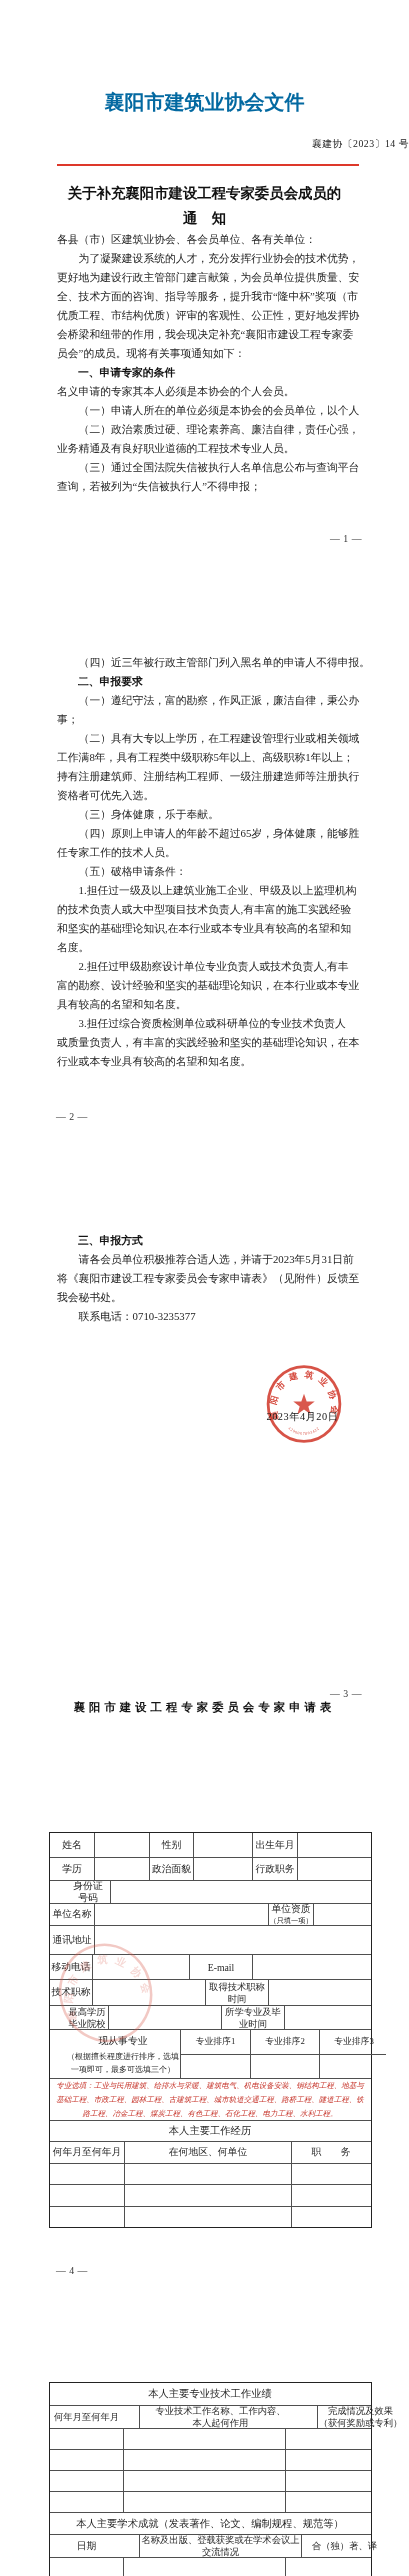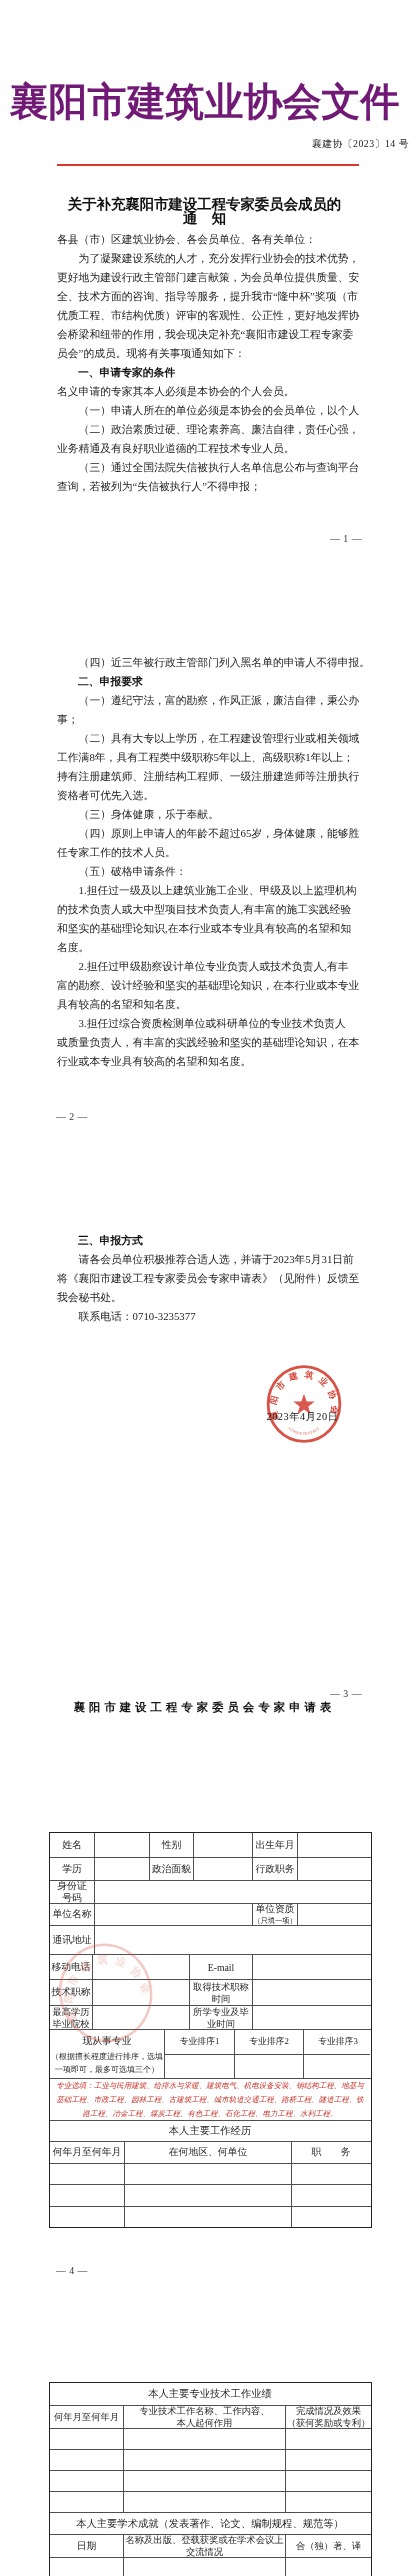--- a/index.html
+++ b/index.html
@@ -1,39 +1,39 @@
 <!DOCTYPE html>
 <html style="font-size:8.2px"><head>
 <meta charset="utf-8">
 <style>
   html,body{margin:0;padding:0;background:#fff;}
   #doc{position:relative;width:409px;height:3468px;background:#ffffff;
        font-family:"Liberation Serif","DejaVu Serif",serif;color:#1c1c1c;overflow:hidden;}
   .red-head{position:absolute;top:81px;left:0;width:100%;text-align:center;
-       font-size:39px;line-height:42px;font-weight:bold;color:#701a75;}
+       font-size:20px;line-height:42px;font-weight:bold;color:#0369a1;}
   .doc-no{position:absolute;top:138px;left:0;width:100%;text-align:right;
        font-size:9.8px;letter-spacing:0.5px;color:#222;}
   .red-line{position:absolute;top:164px;left:57px;width:302px;height:2.1px;background:#dd382a;}
   .doc-title{position:absolute;left:0;width:100%;text-align:center;font-weight:bold;
        font-size:14.4px;color:#111;}
   .tblock{position:absolute;left:57px;width:335px;}
   .tblock .tl{white-space:pre;font-size:10.8px;height:var(--lh);line-height:var(--lh);color:#1d1d1d;}
   .h-sec{position:absolute;left:78px;height:19px;line-height:19px;
        font-family:"Liberation Sans","DejaVu Sans",sans-serif;font-weight:bold;font-size:10.8px;color:#141414;}
   .page-num{position:absolute;font-size:9.8px;color:#333;letter-spacing:0.5px;white-space:pre;}
   .form-title{position:absolute;left:0;width:100%;text-align:center;font-weight:bold;
        font-size:11.3px;letter-spacing:4.1px;color:#141414;}
   .ftable{position:absolute;left:49px;width:323px;border:1.5px solid #222;box-sizing:border-box;}
   .trow{display:flex;box-sizing:border-box;border-top:0.5px solid #4f4f4f;}
   .trow.first{border-top:none;}
   .tc{box-sizing:border-box;border-left:0.5px solid #4f4f4f;display:flex;align-items:center;
       justify-content:center;text-align:center;font-size:9.8px;color:#262626;flex:0 0 auto;
       position:relative;overflow:hidden;}
   .tc.fc{border-left:none;}
-  .stack{flex-direction:column;}
+  .stack{flex-direction:column;margin-left:16px;}
   .stack .tl{white-space:pre;line-height:12.4px;font-size:9.8px;}
   .small2 .tl:last-child{font-size:7.2px;line-height:10.3px;}
   .h2l .tl{line-height:12px;font-size:9.3px;}
   .curmajor .tl{font-size:8px;line-height:13px;}
   .curmajor .tl:first-child{font-size:9.8px;line-height:16.5px;text-align:right;}
   .red-note{flex-direction:column;justify-content:center;font-style:italic;}
   .red-note .tl{font-size:7.5px;line-height:14px;color:#c6342a;width:100%;
       text-align:center;white-space:pre;}
   .tcol{display:flex;flex-direction:column;box-sizing:border-box;border-left:0.5px solid #4f4f4f;}
   .subrow{display:flex;box-sizing:border-box;}
@@ -46,21 +46,21 @@
       font-size:10.3px;color:#151515;letter-spacing:0.5px;}
 </style>
 </head>
 <body>
 
 <div id="doc">
 
   <div class="red-head">襄阳市建筑业协会文件</div>
   <div class="doc-no">襄建协〔2023〕14 号</div>
   <div class="red-line"></div>
-  <div class="doc-title" style="top:195px">关于补充襄阳市建设工程专家委员会成员的</div>
+  <div class="doc-title" style="top:184px">关于补充襄阳市建设工程专家委员会成员的</div>
   <div class="doc-title" style="top:209px">通　知</div>
   <div class="tblock" style="top:230px;--lh:19px">
       <div class="tl">各县（市）区建筑业协会、各会员单位、各有关单位：</div>
       <div class="tl">　　为了凝聚建设系统的人才，充分发挥行业协会的技术优势，</div>
       <div class="tl">更好地为建设行政主管部门建言献策，为会员单位提供质量、安</div>
       <div class="tl">全、技术方面的咨询、指导等服务，提升我市“隆中杯”奖项（市</div>
       <div class="tl">优质工程、市结构优质）评审的客观性、公正性，更好地发挥协</div>
       <div class="tl">会桥梁和纽带的作用，我会现决定补充“襄阳市建设工程专家委</div>
       <div class="tl">员会”的成员。现将有关事项通知如下：</div>
     </div>

